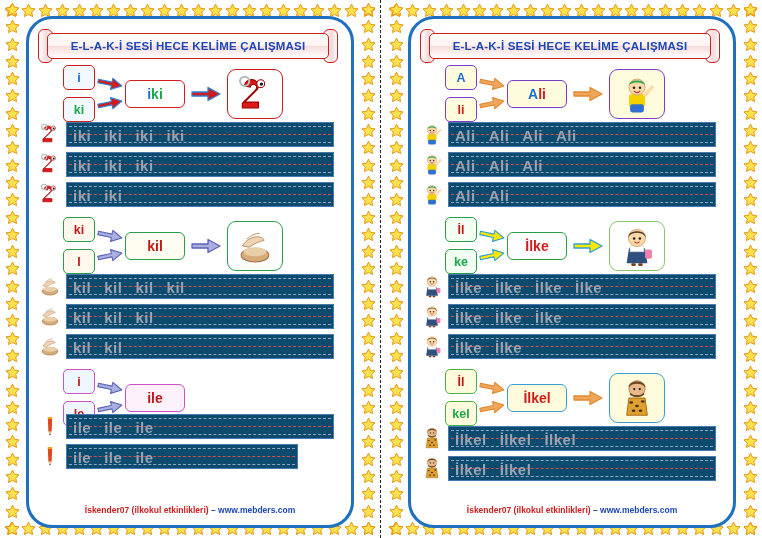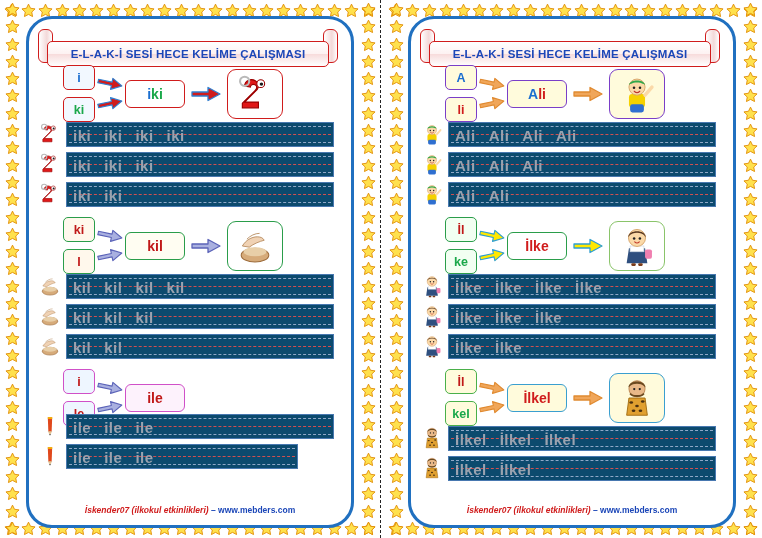--- a/index.html
+++ b/index.html
@@ -21,21 +21,21 @@
         border:3px solid #2070c0;border-radius:26px;background:#fff;}
   .page.left{left:26px;}
   .page.right{left:408px;}
 
   
   .banner{position:absolute;left:18px;top:14px;width:282px;height:24px;}
   .banner .scroll{position:absolute;left:-9px;top:-4px;width:13px;height:32px;
         border:1.6px solid #d01c1c;border-radius:6px;
         background:linear-gradient(90deg,#fff,#f3d9d9 60%,#fff);}
   .banner .scroll.r{left:auto;right:-9px;}
-  .banner .bar{position:absolute;left:0;top:8px;right:0;height:24px;
+  .banner .bar{position:absolute;left:0;top:0;right:0;height:24px;
         border:1.6px solid #d01c1c;border-radius:5px;
         background:linear-gradient(180deg,#fff 0%,#fdf2f2 48%,#f7dcdc 52%,#fff 100%);
         display:flex;align-items:center;justify-content:center;}
   .banner .txt{font-size:11.5px;font-weight:bold;color:#1c47b8;letter-spacing:.2px;white-space:nowrap;}
 
   
   .group{position:absolute;display:flex;align-items:center;}
   .syl-col{display:flex;flex-direction:column;gap:7px;}
   .chip{width:30px;height:23px;display:flex;align-items:center;justify-content:center;
         border-radius:5px;font-size:12.5px;font-weight:bold;}
@@ -53,21 +53,21 @@
         border-top:1px dashed #d05050;}
   .line:after{content:"";position:absolute;left:2px;right:2px;top:3px;
         border-top:1px dashed #8fa8c8;}
   .lbase{position:absolute;left:2px;right:2px;bottom:3px;border-top:1px dashed #8fa8c8;}
   .trace{position:absolute;left:6px;top:0;height:25px;display:flex;align-items:center;
         font-size:15px;font-weight:bold;color:#9aa3b0;letter-spacing:.5px;white-space:nowrap;}
   .trace span{margin-right:13px;}
 
   
   .footer{position:absolute;left:0;right:0;bottom:10px;text-align:center;font-size:8.5px;white-space:nowrap;}
-  .footer .a{color:#d01c1c;font-style:italic;font-weight:bold;}
+  .footer .a{color:#d01c1c;font-weight:bold;}
   .footer .b{color:#1c47b8;font-weight:bold;}
 </style>
 </head>
 <body>
 
 <div class="sheet">
   <div class="cutline"></div>
   <div id="stars-host">
       <div class="stars h" style="left: 4px; top: 2px; width: 372px; height: 16px;">
         <svg viewBox="0 0 24 24" class="star">

